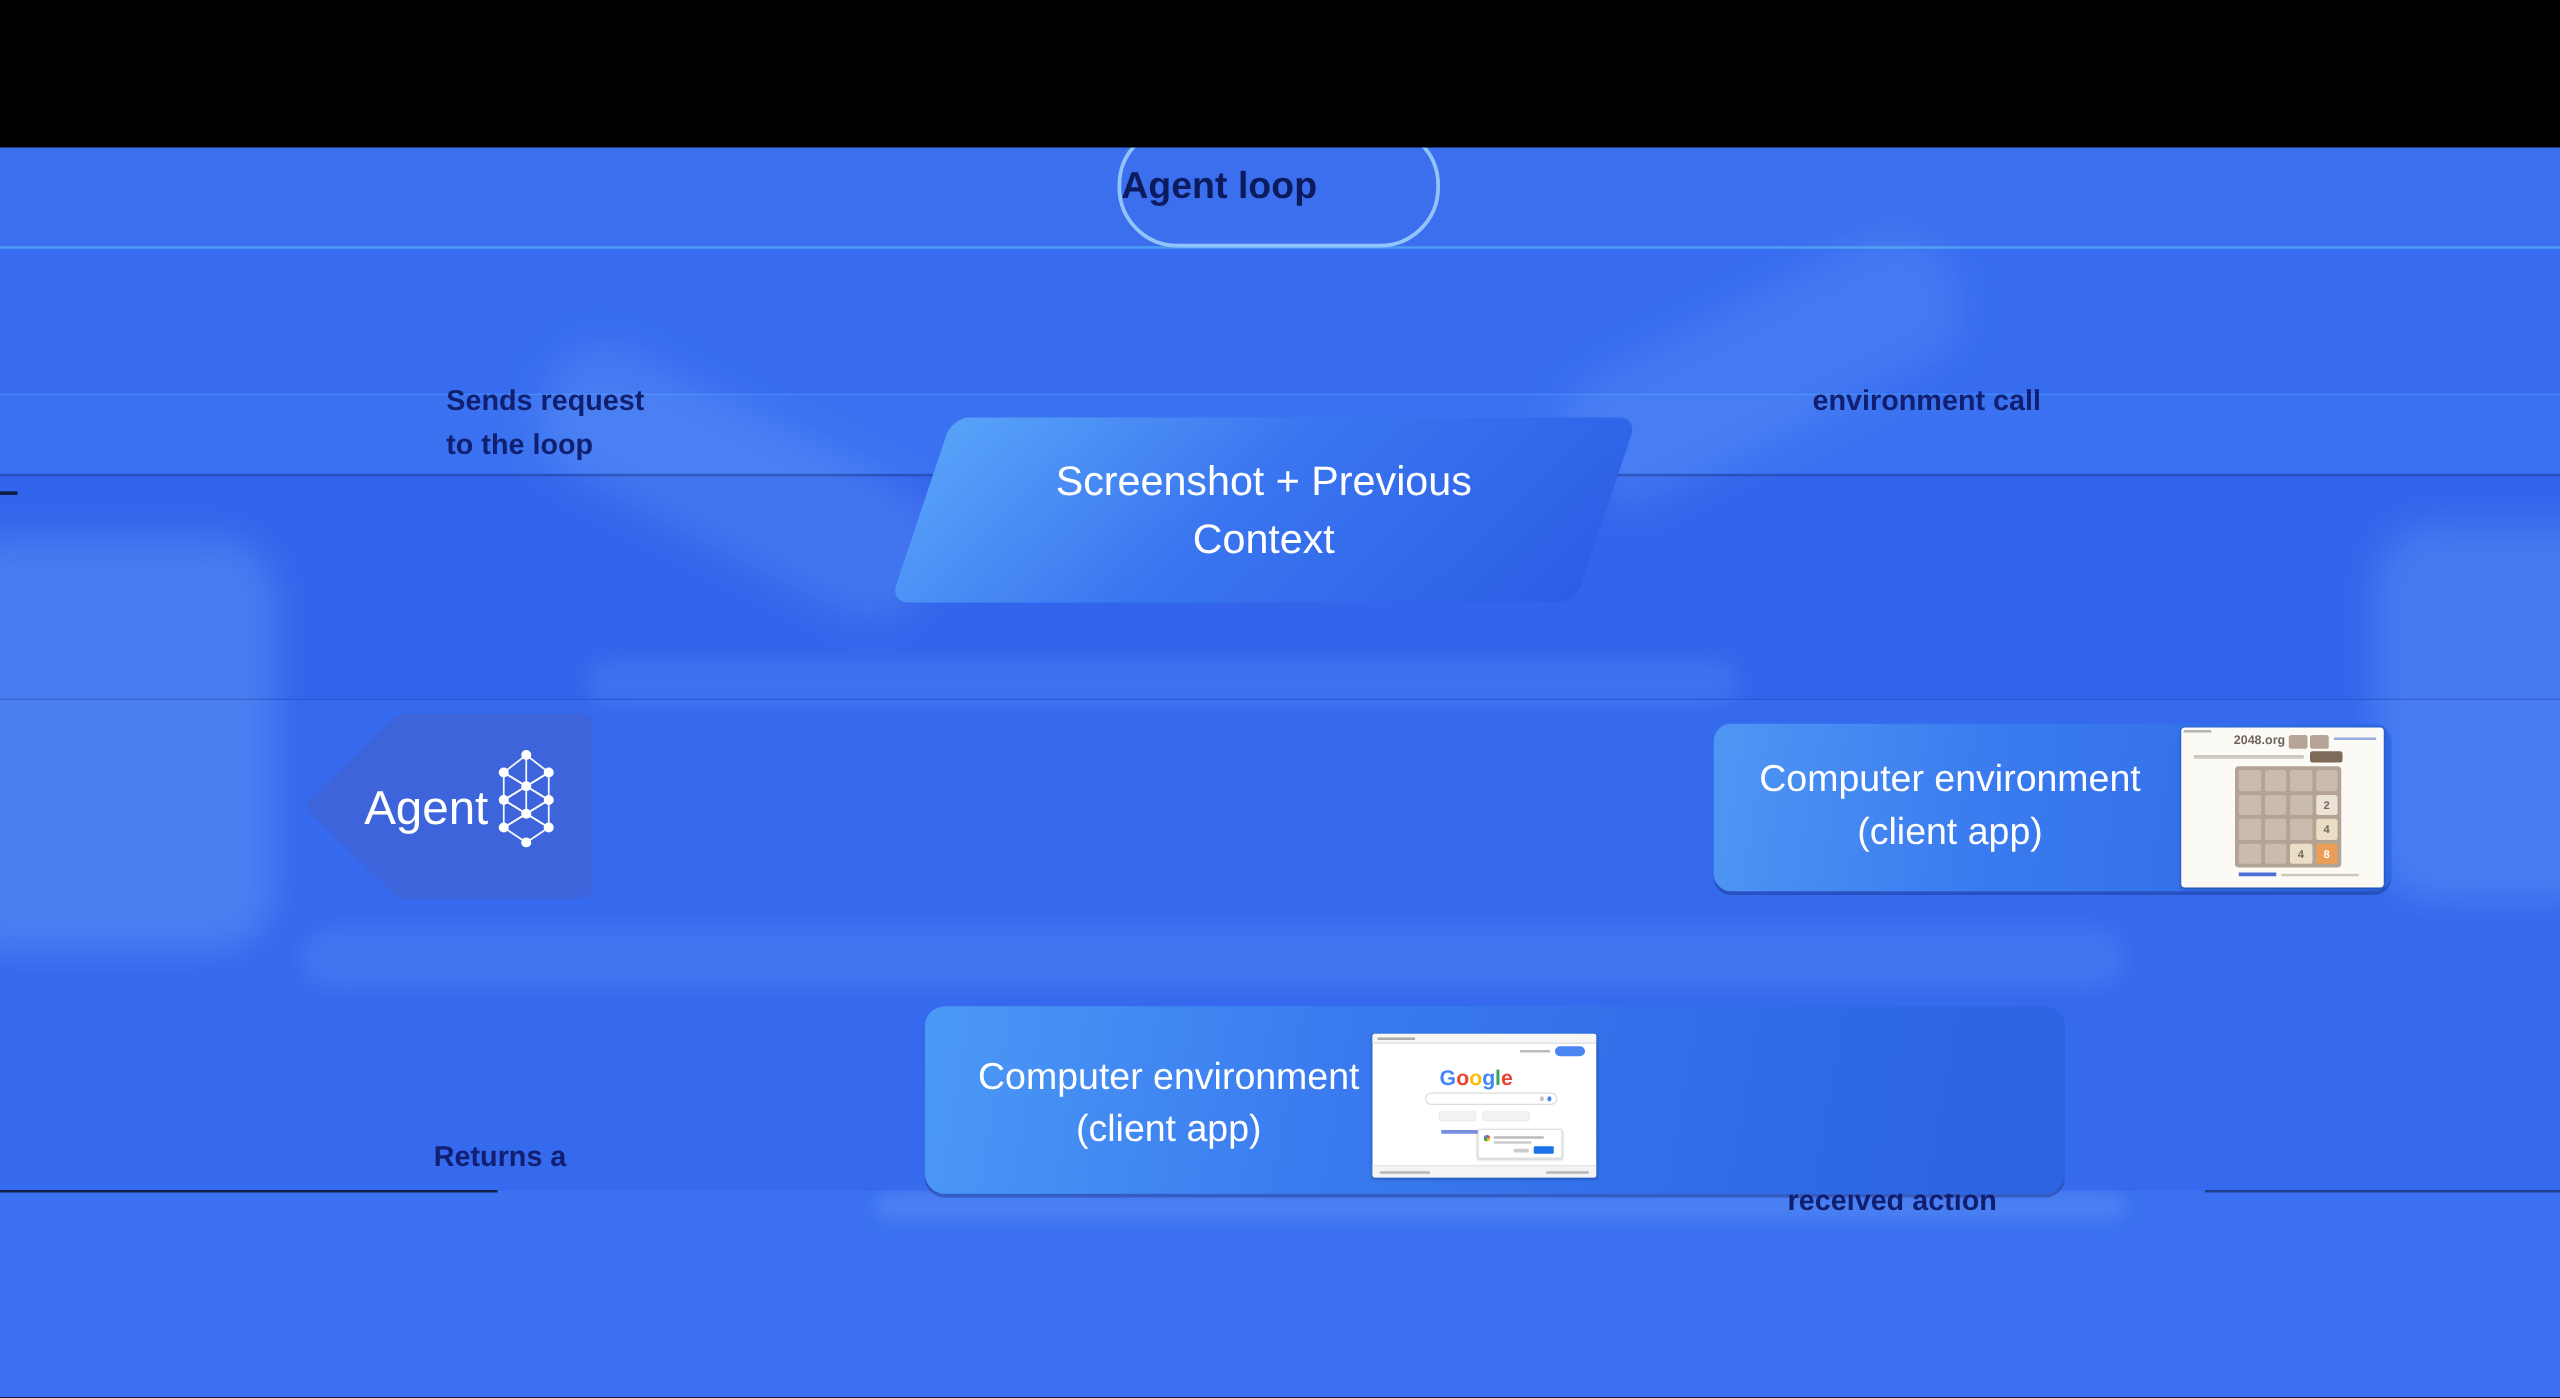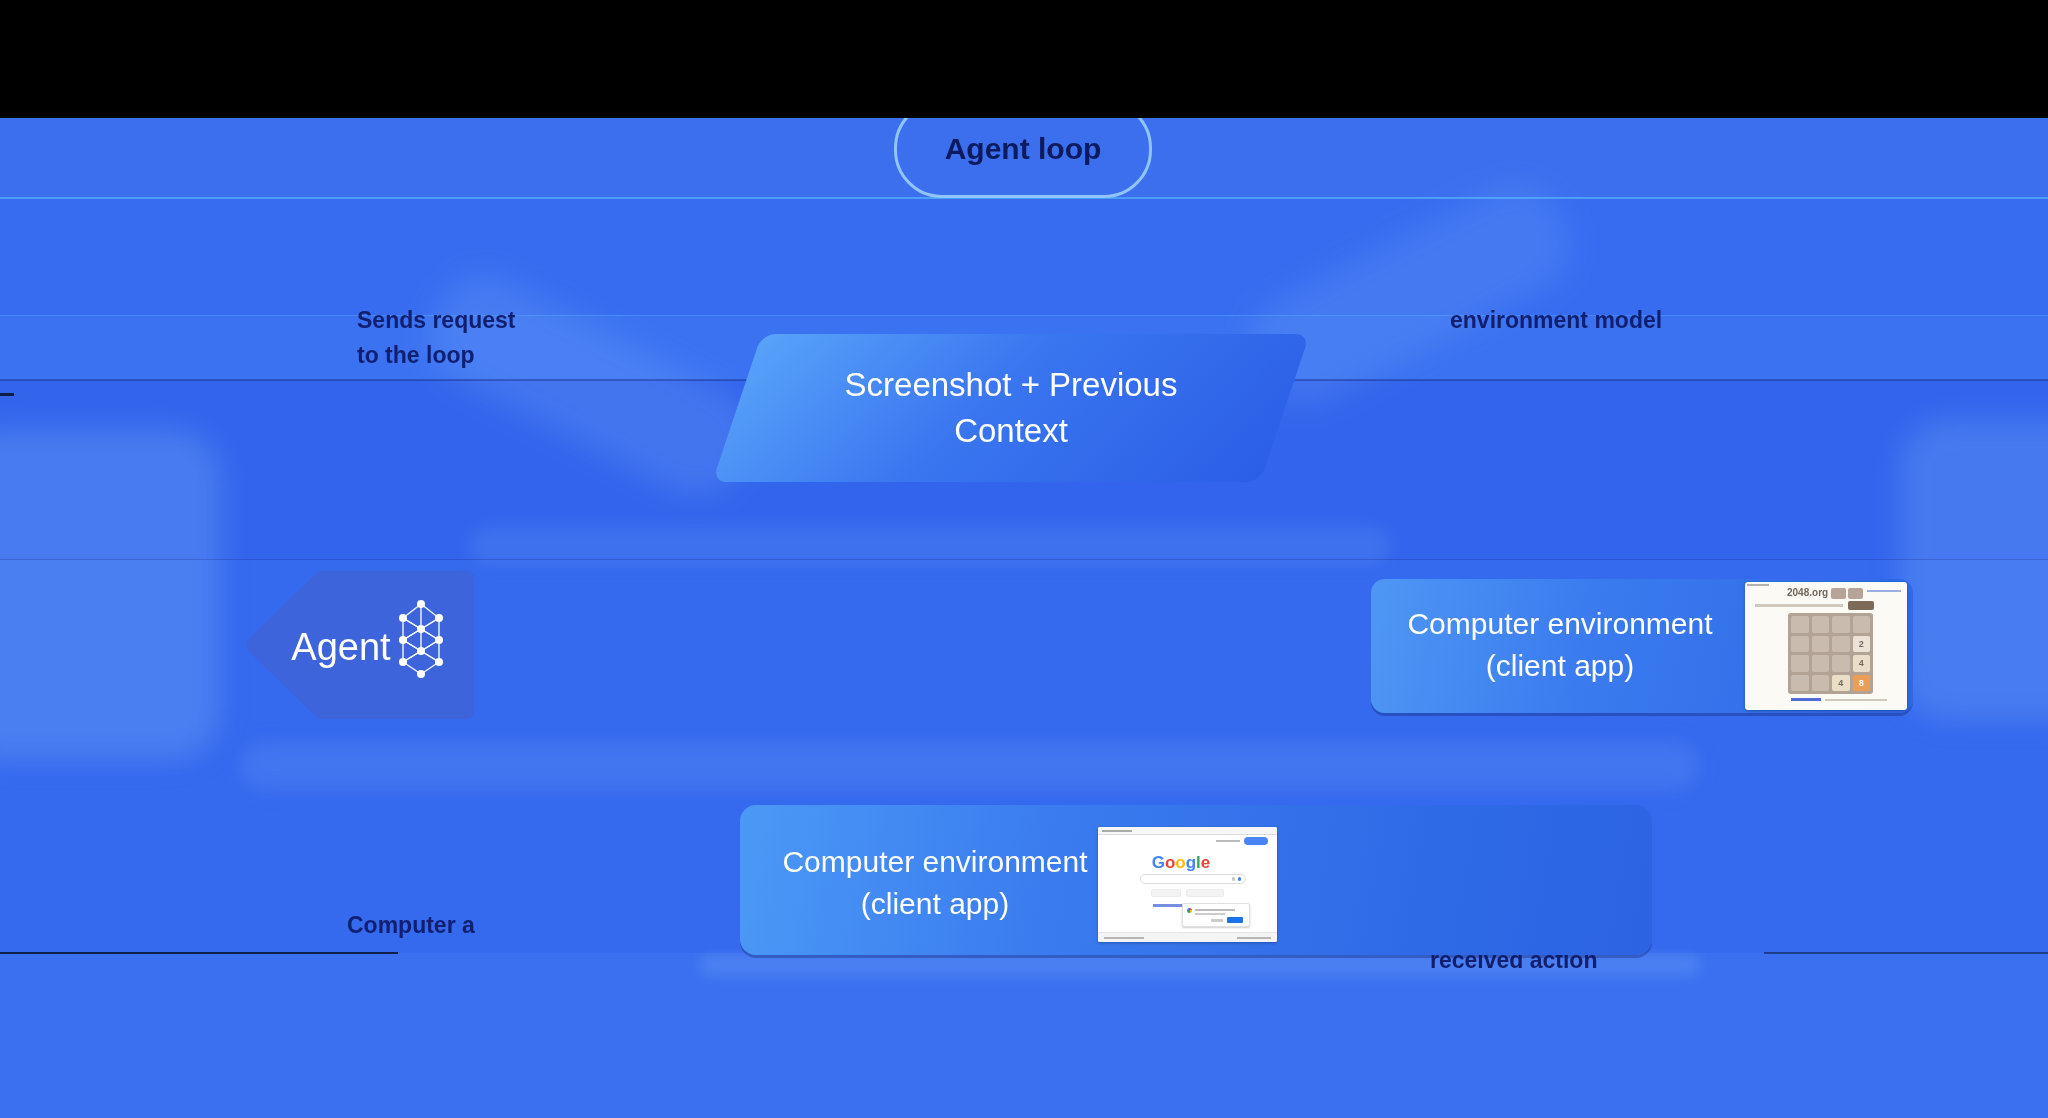--- a/index.html
+++ b/index.html
@@ -30,21 +30,21 @@
   .lb-a{left:420px;top:330px;width:340px;height:110px;transform:rotate(27deg);}
   .lb-b{left:-50px;top:430px;width:270px;height:330px;background:rgba(150,205,255,.22);}
   .lb-c{left:470px;top:528px;width:920px;height:36px;filter:blur(8px);background:rgba(150,200,255,.13);}
   .lb-d{left:1240px;top:240px;width:340px;height:110px;transform:rotate(-27deg);background:rgba(150,200,255,.14);}
   .lb-e{left:1900px;top:420px;width:210px;height:300px;background:rgba(150,205,255,.20);}
   .lb-f{left:240px;top:742px;width:1460px;height:48px;background:rgba(150,200,255,.14);filter:blur(10px);}
   .lb-g{left:700px;top:954px;width:1000px;height:22px;background:rgba(150,200,255,.18);filter:blur(6px);}
 
   
   .pill{left:894px;top:100px;width:252px;height:92px;border:3px solid rgba(150,200,250,.95);
-    border-radius:48px;display:flex;align-items:center;justify-content:center;z-index:2;}
+    border-radius:48px;display:flex;align-items:center;justify-content:flex-start;z-index:2;}
   .pill-label{font-size:30px;font-weight:600;color:#0c1a5e;filter:blur(.4px);}
 
   
   .step{width:280px;text-align:left;color:#101f70;font-size:23px;font-weight:600;
     line-height:35px;z-index:2;filter:blur(.4px);}
   .step-tl{left:357px;top:303px;}
   .step-tr{left:1450px;top:303px;}
   .step-bl{left:347px;top:908px;}
   .step-br{left:1430px;top:908px;}
   .dashes{left:1396px;top:927px;z-index:2;}
@@ -143,24 +143,24 @@
 
   <div class="abs pill">
     <span class="pill-label">Agent loop</span>
   </div>
 
   <div class="abs step step-tl">
     <div>Sends request</div>
     <div>to the loop</div>
   </div>
   <div class="abs step step-tr">
-    <div>environment model</div>
+    <div>environment call</div>
   </div>
   <div class="abs step step-bl">
-    <div>Computer a</div>
+    <div>Returns a</div>
   </div>
   <div class="abs step step-br">
     <div>Executes the</div>
     <div>received action</div>
   </div>
   <div class="abs dashes">
     <div style="width:26px;"></div>
       <div style="width:17px;"></div>
       <div style="width:9px;"></div>
   </div>

